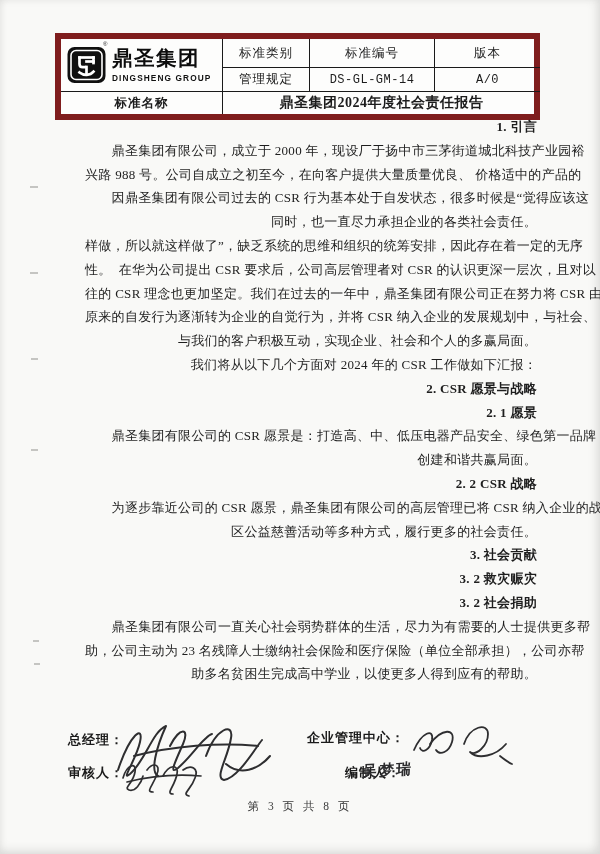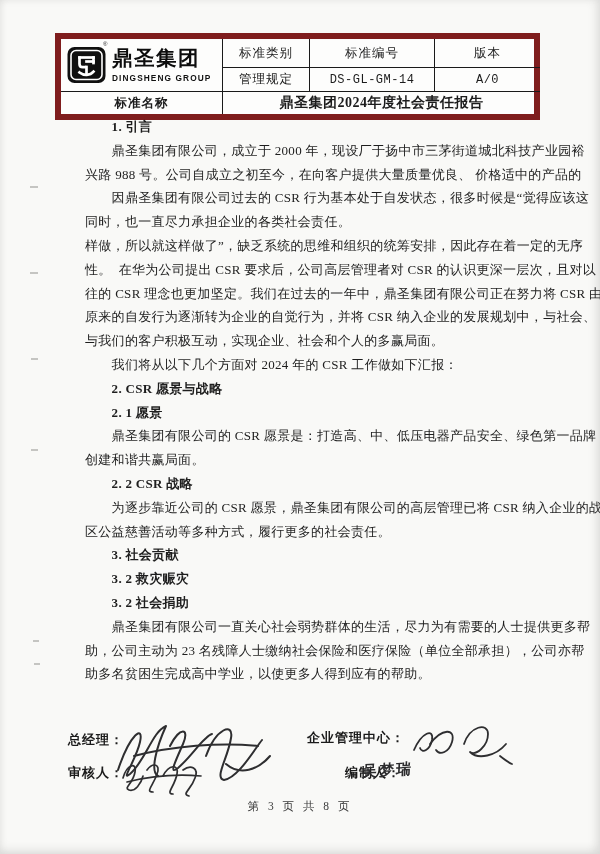--- a/index.html
+++ b/index.html
@@ -46,21 +46,21 @@
   }
   .logo-latin{
     font-family:"Liberation Sans","DejaVu Sans",sans-serif;
     font-weight:700;font-size:8.3px;letter-spacing:1.1px;color:#111;margin-top:6px;
   }
   .code-cell{font-family:"Liberation Mono","DejaVu Sans Mono",monospace;font-size:12px;letter-spacing:0.5px;}
   .title-cell{font-weight:700;font-size:14px;letter-spacing:0.5px;}
   
   .body-text{
     position:absolute;left:85px;top:115px;width:452px;
-    font-size:13px;line-height:23.8px;color:#1e1e1e;letter-spacing:0.3px;
+    font-size:13px;line-height:23.8px;color:#1e1e1e;letter-spacing:0.3px;text-align:right;
   }
   .bline{height:23.8px;white-space:pre;}
   .bline.b{font-weight:700;}
   
   .sig-label{position:absolute;font-weight:700;font-size:13px;color:#1b1b1b;letter-spacing:1px;}
   .sig-svg{position:absolute;}
   .sig-svg path{fill:none;stroke:#2e2e30;stroke-linecap:round;stroke-linejoin:round;}
   .hand-name{
     position:absolute;font-size:15px;color:#2c2c2e;font-weight:600;
     transform:rotate(-3deg) skewX(-6deg);letter-spacing:2px;

